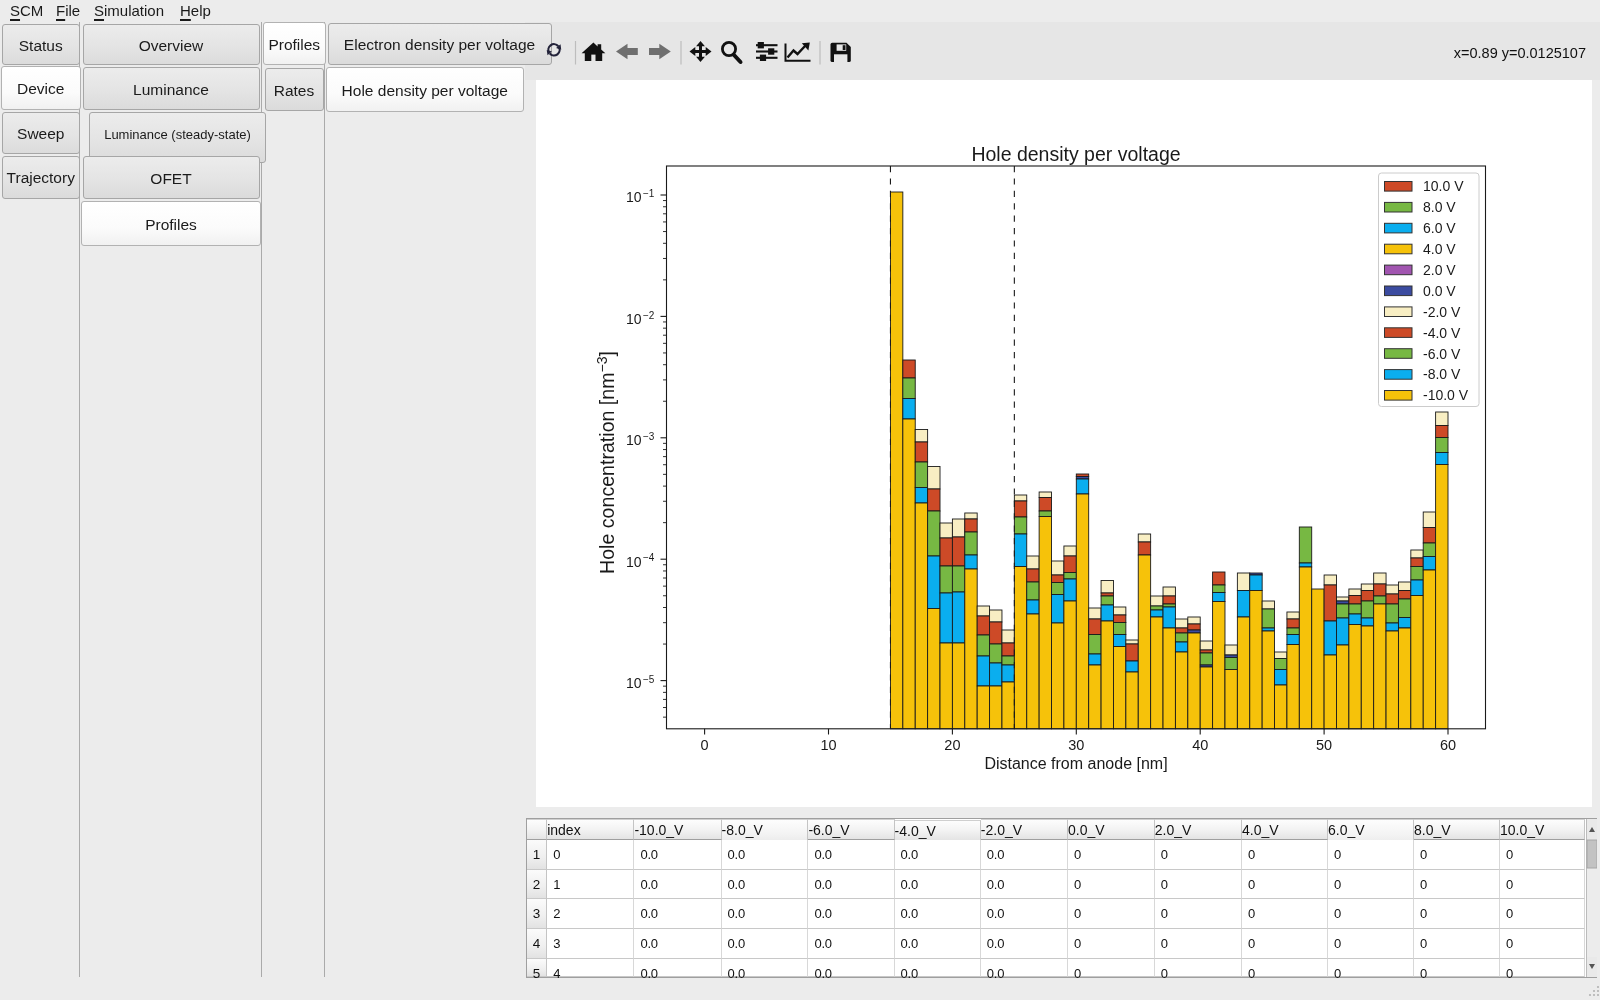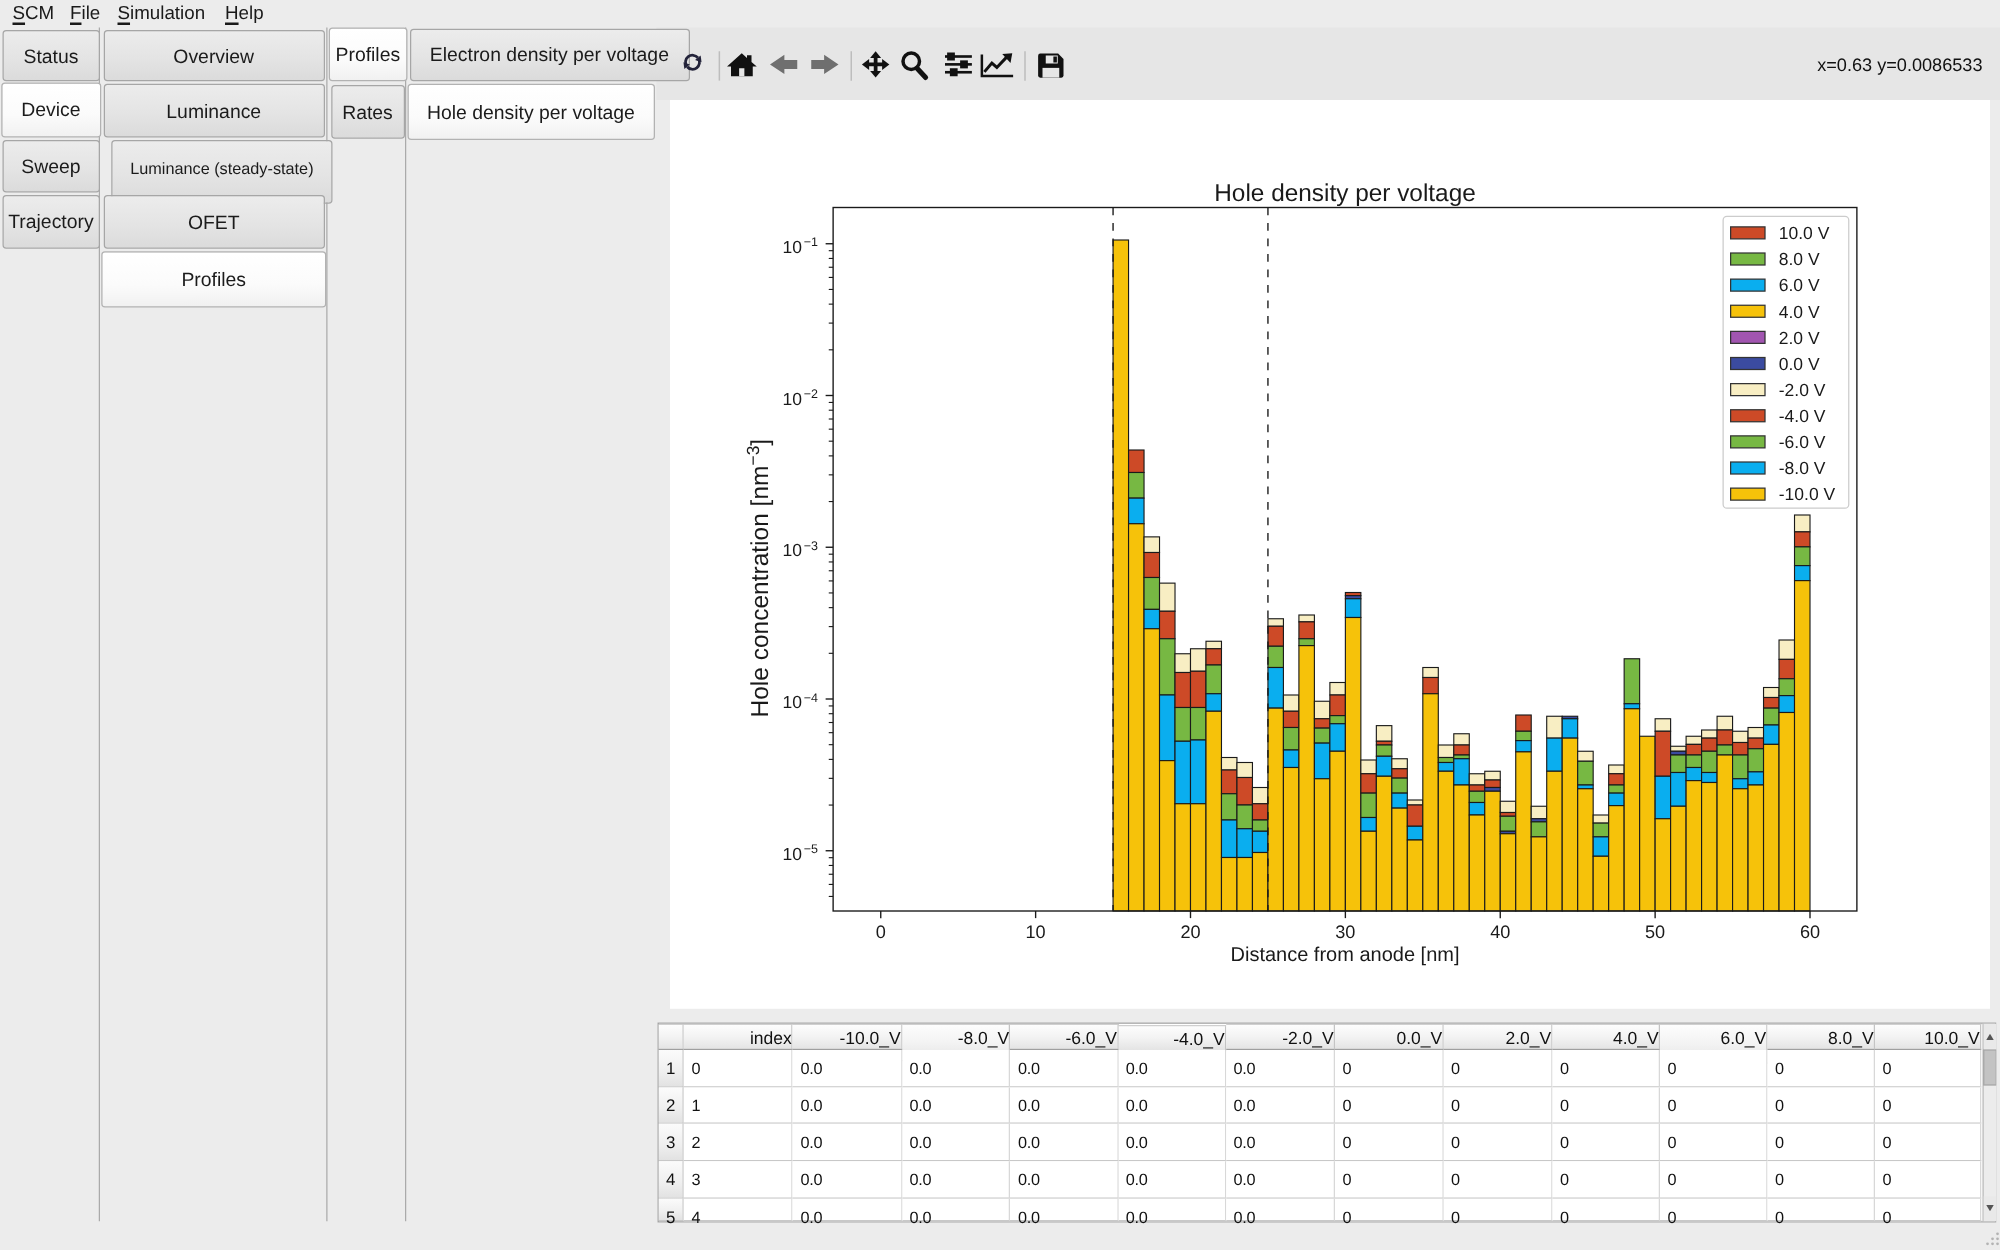--- a/index.html
+++ b/index.html
@@ -4,21 +4,21 @@
 <style>
 * { margin:0; padding:0; box-sizing:border-box; }
 html,body { width:1600px; height:1000px; background:#ececec; font-family:"Liberation Sans", sans-serif; overflow:hidden; }
 .abs { position:absolute; }
 .tab { position:absolute; background:linear-gradient(180deg,#ececec 0%,#e4e4e4 55%,#dbdbdb 100%);
   border:1px solid #a6a6a6; border-radius:3px; text-align:center; color:#1b1b1b; font-size:15.5px; white-space:nowrap; overflow:hidden; }
 .tab.sel { background:linear-gradient(180deg,#ffffff 0%,#fbfbfb 60%,#f1f1f1 100%); border-color:#b2b2b2; z-index:3; }
 .menu { position:absolute; top:2px; font-size:15px; color:#1a1a1a; }
 .menu u { text-decoration-thickness:1.5px; text-underline-offset:2.5px; }
 .th { position:absolute; background:linear-gradient(180deg,#fdfdfd 0%,#f3f3f3 50%,#e4e4e4 100%);
-  border-right:1px solid #c4c4c4; border-bottom:1px solid #9f9f9f; border-top:1px solid #cfcfcf; text-align:right; font-size:14px; color:#111; }
+  border-right:1px solid #c4c4c4; border-bottom:1px solid #9f9f9f; border-top:1px solid #cfcfcf; text-align:left; font-size:14px; color:#111; }
 .rn { position:absolute; background:linear-gradient(180deg,#fbfbfb 0%,#efefef 60%,#e2e2e2 100%);
   border-right:1px solid #c4c4c4; border-bottom:1px solid #c8c8c8; text-align:center; font-size:13.5px; color:#111; }
 .td { position:absolute; background:#ffffff; border-right:1px solid #d8d8d8; border-bottom:1px solid #c8c8c8; font-size:13px; letter-spacing:-0.2px; color:#111; padding-left:6px; }
 .vline { position:absolute; width:1px; background:#aaaaaa; top:22px; height:955px; }
 </style>
 </head>
 <body>
 
 <div class="menu" style="left:10px"><u>S</u>CM</div>
 <div class="menu" style="left:56px"><u>F</u>ile</div>
@@ -43,21 +43,21 @@
 <div class="tab" style="left:89px;top:111.5px;width:177px;height:51px;line-height:43px;font-size:13px">Luminance (steady-state)</div>
 <div class="tab" style="left:82.5px;top:156px;width:177px;height:43px;line-height:43px">OFET</div>
 <div class="tab sel" style="left:81px;top:200.5px;width:180px;height:45.5px;line-height:45.5px">Profiles</div>
 
 <div class="tab sel" style="left:263px;top:21.5px;width:62.5px;height:43.5px;line-height:43.5px">Profiles</div>
 <div class="tab" style="left:264.5px;top:67.5px;width:59px;height:43px;line-height:43px">Rates</div>
 
 <div class="tab" style="left:327.5px;top:22.5px;width:224px;height:42.5px;line-height:42.5px">Electron density per voltage</div>
 <div class="tab sel" style="left:325.5px;top:66.5px;width:198.5px;height:45px;line-height:45px">Hole density per voltage</div>
 
-<div class="abs" style="left:1286px;top:45px;width:300px;text-align:right;font-size:14.5px;color:#111">x=0.63 y=0.0086533</div>
+<div class="abs" style="left:1286px;top:45px;width:300px;text-align:right;font-size:14.5px;color:#111">x=0.89 y=0.0125107</div>
 
 <svg class="abs" style="left:0;top:0" width="1600" height="1000" font-family="Liberation Sans, sans-serif">
 <line x1="575.5" y1="41" x2="575.5" y2="64.5" stroke="#bdbdbd" stroke-width="1.2"></line>
 <line x1="681" y1="41" x2="681" y2="64.5" stroke="#bdbdbd" stroke-width="1.2"></line>
 <line x1="820" y1="41" x2="820" y2="64.5" stroke="#bdbdbd" stroke-width="1.2"></line>
 <path d="M549.41 53.01 A5.6 5.6 0 0 1 558.29 46.20" stroke="#23233a" stroke-width="2.2" fill="none"></path>
 <path d="M558.59 46.59 A5.6 5.6 0 0 1 549.71 53.40" stroke="#23233a" stroke-width="2.2" fill="none"></path>
 <path d="M561.25 49.72 L560.51 44.34 L556.07 48.06 Z" fill="#23233a"></path>
 <path d="M546.75 49.88 L547.49 55.26 L551.93 51.54 Z" fill="#23233a"></path>
 <path d="M584.8 61 L584.8 53.2 L581.6 53.2 L593.4 42.6 L597.6 46.4 L597.6 44.2 L601.2 44.2 L601.2 49.6 L605.4 53.2 L602.2 53.2 L602.2 61 Z" fill="#111111"></path>

